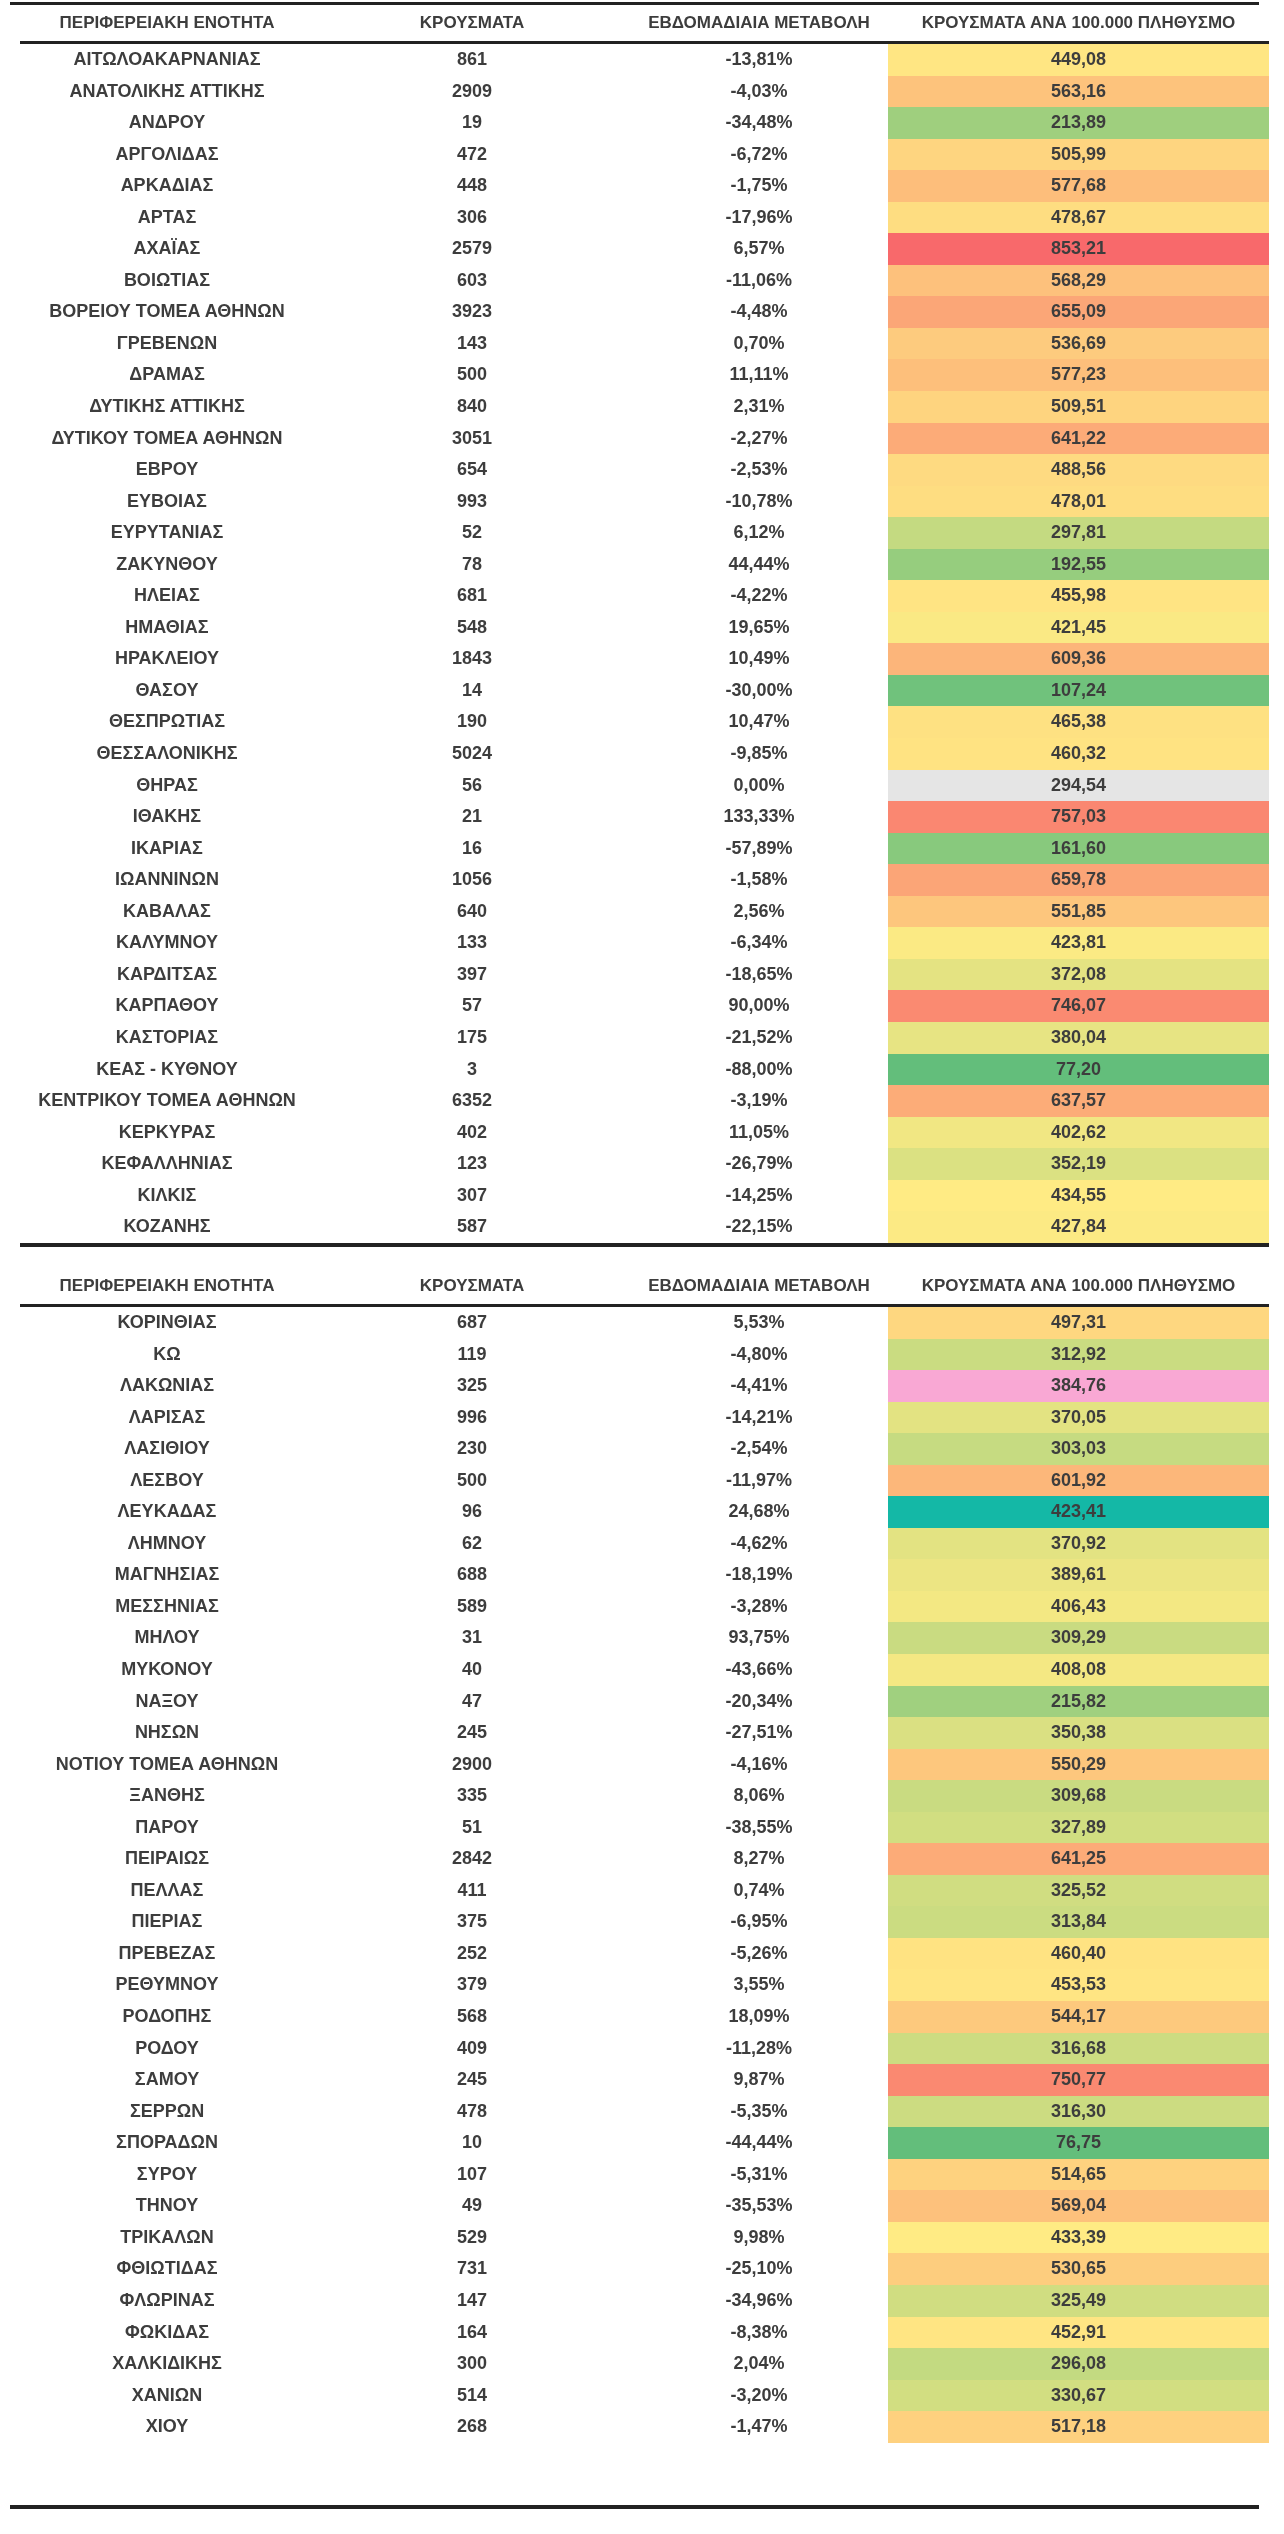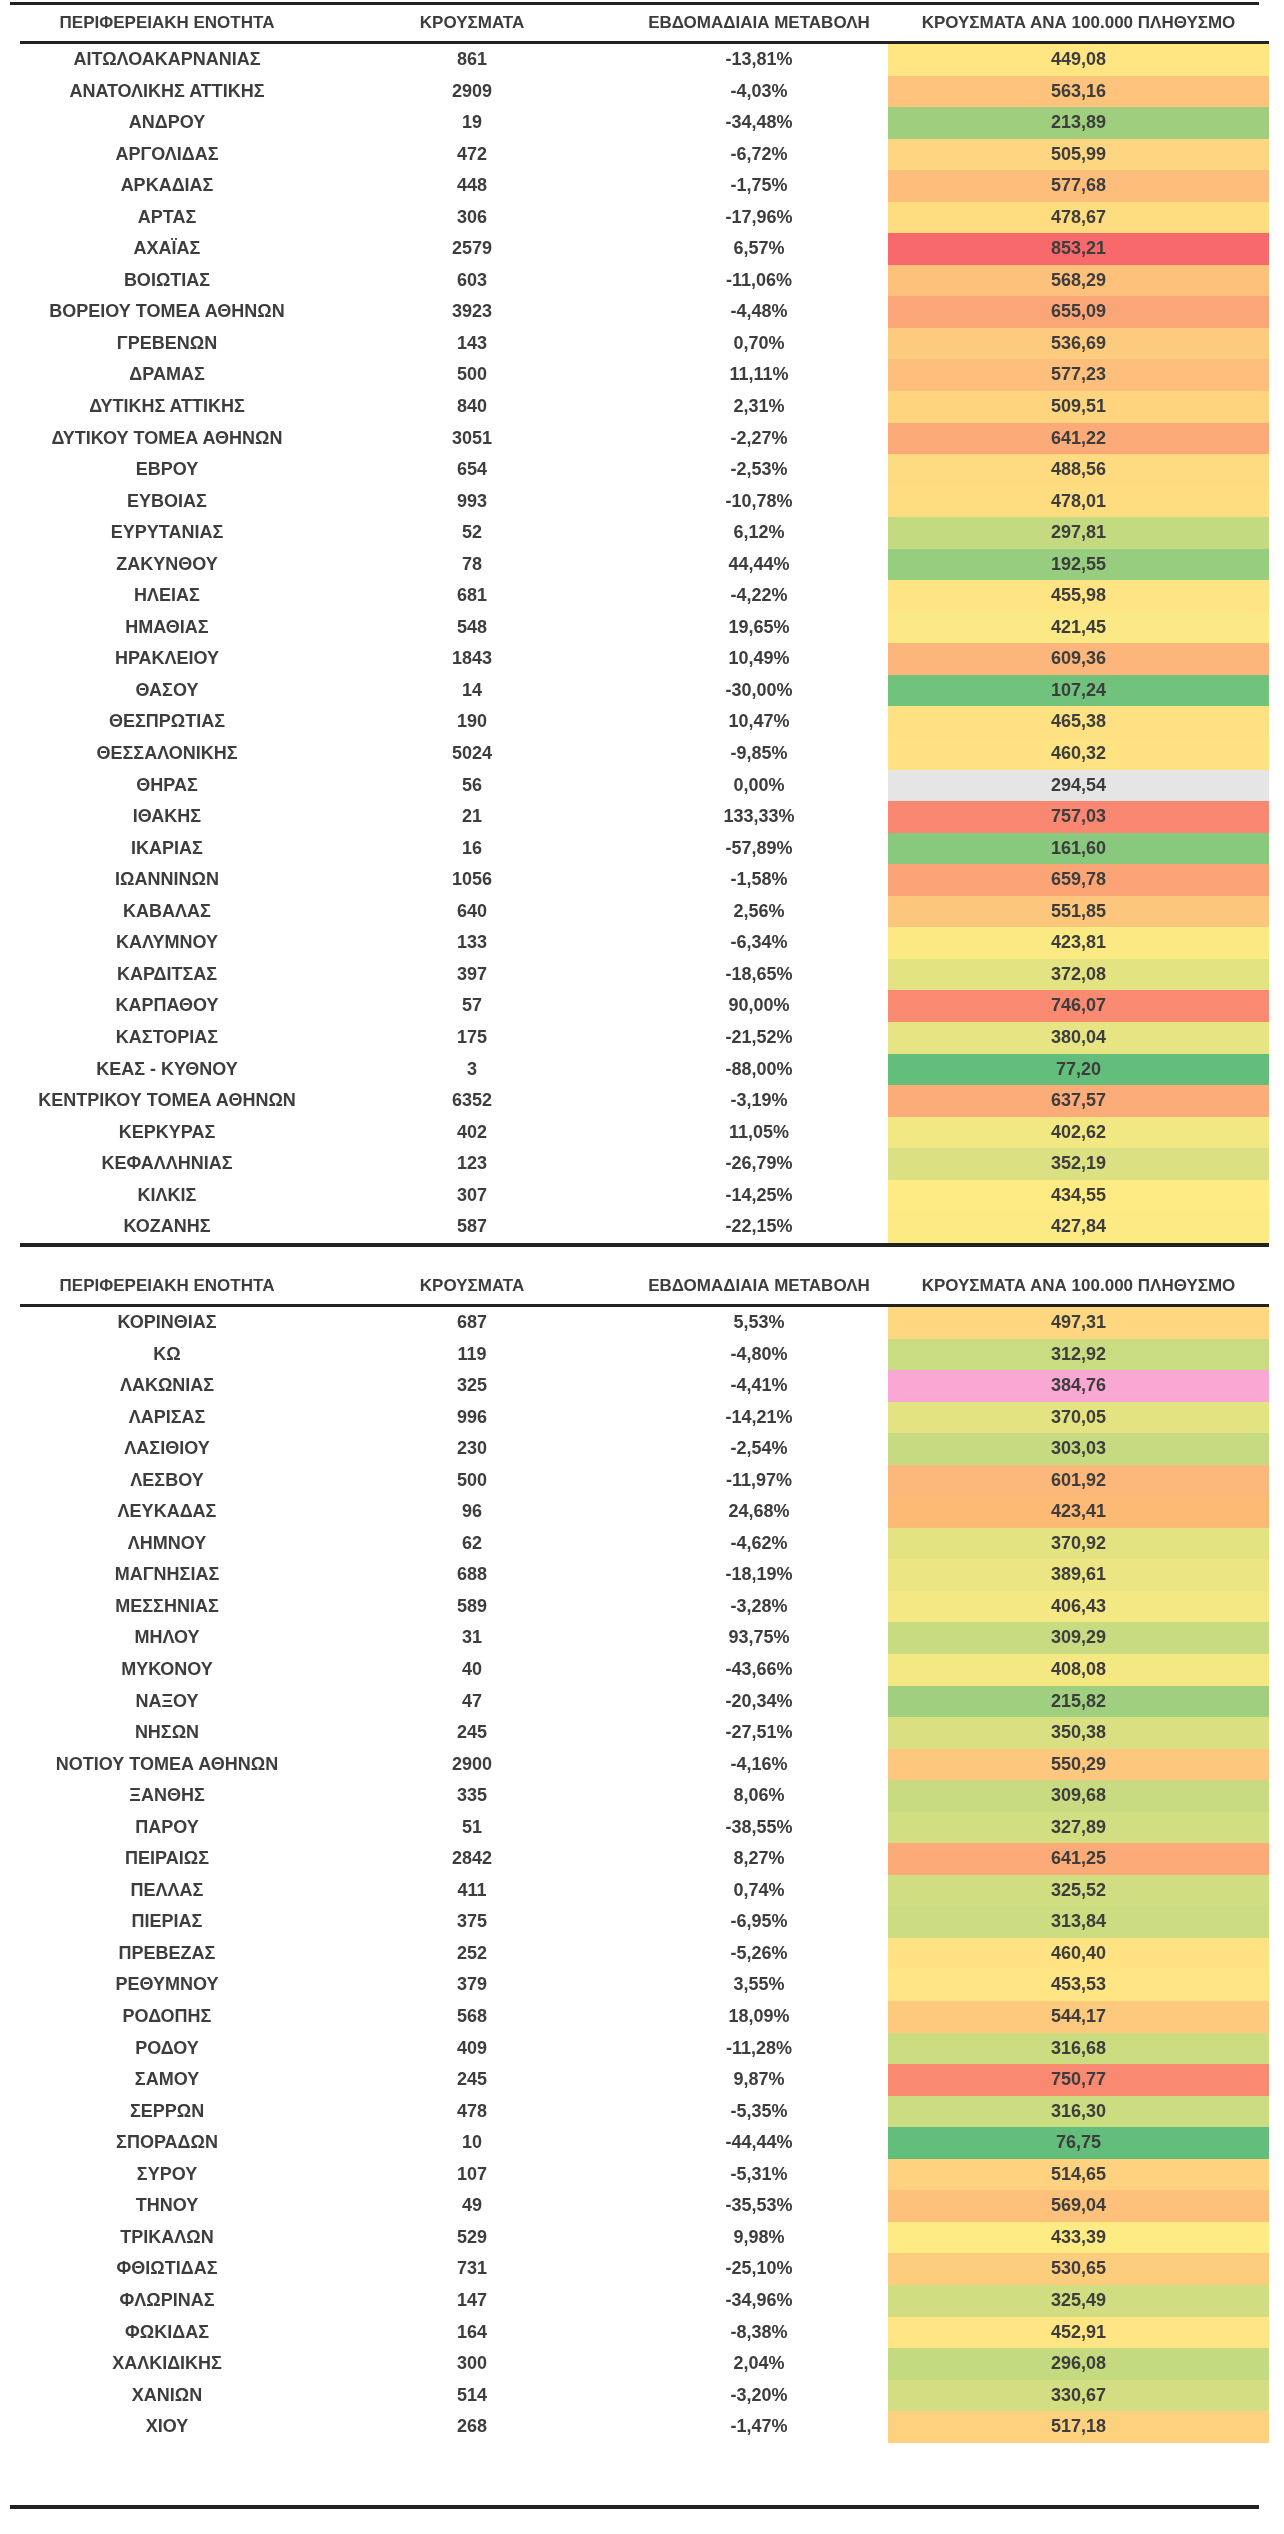--- a/index.html
+++ b/index.html
@@ -342,21 +342,21 @@
         <div class="data-row">
           <div class="cell">ΛΕΣΒΟΥ</div>
           <div class="cell">500</div>
           <div class="cell">-11,97%</div>
           <div class="cell" style="background-color: rgb(252, 183, 122);">601,92</div>
         </div>
         <div class="data-row">
           <div class="cell">ΛΕΥΚΑΔΑΣ</div>
           <div class="cell">96</div>
           <div class="cell">24,68%</div>
-          <div class="cell" style="background-color: #fdba74;">423,41</div>
+          <div class="cell" style="background-color: #14b8a6;">423,41</div>
         </div>
         <div class="data-row">
           <div class="cell">ΛΗΜΝΟΥ</div>
           <div class="cell">62</div>
           <div class="cell">-4,62%</div>
           <div class="cell" style="background-color: rgb(227, 227, 130);">370,92</div>
         </div>
         <div class="data-row">
           <div class="cell">ΜΑΓΝΗΣΙΑΣ</div>
           <div class="cell">688</div>

